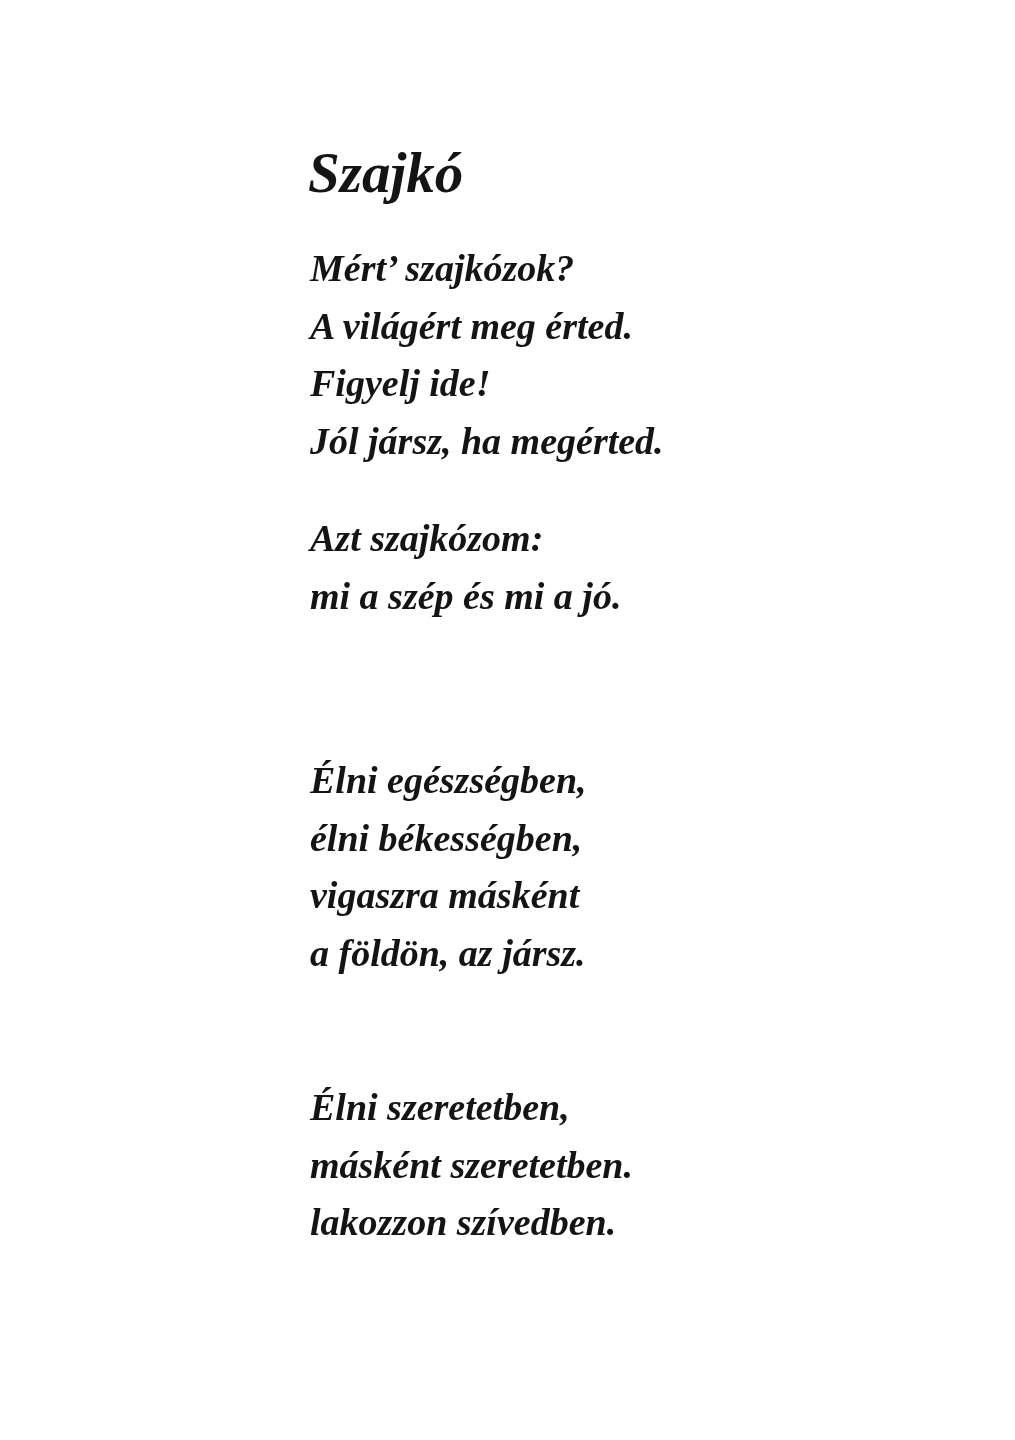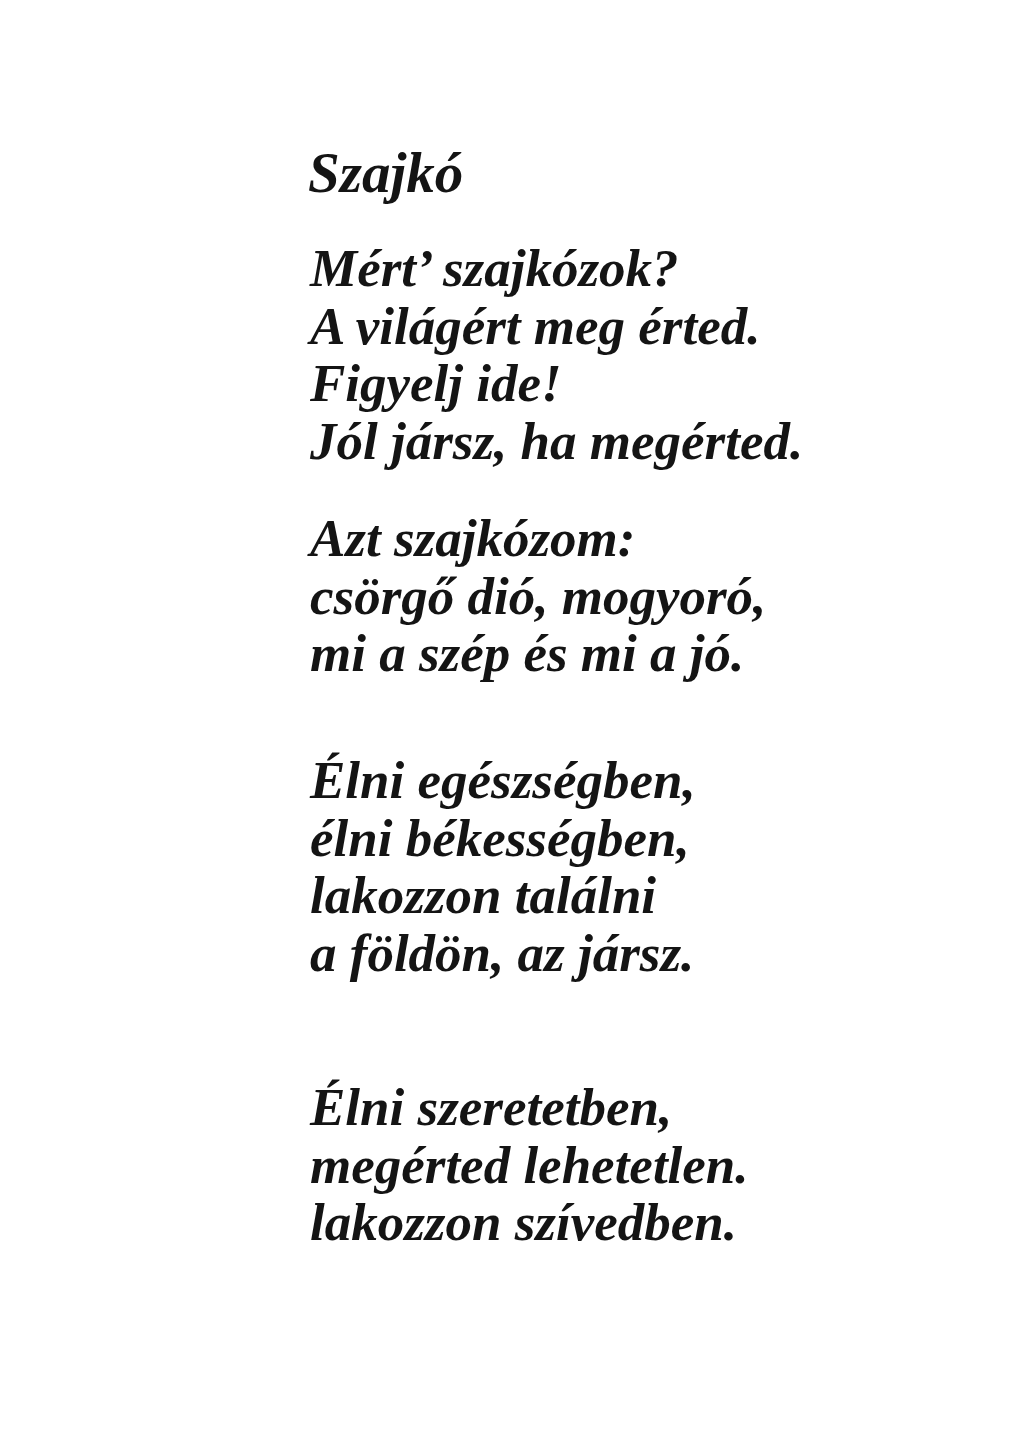--- a/index.html
+++ b/index.html
@@ -5,21 +5,21 @@
   html,body{margin:0;padding:0;background:#ffffff;}
   .page{
     position:relative;width:814px;height:1440px;background:#ffffff;overflow:hidden;
     font-family:"Liberation Serif","DejaVu Serif",serif;font-style:italic;font-weight:bold;color:#141414;border-radius:7px;
   }
   .title{
     position:absolute;left:308px;top:138px;margin:0;
     font-size:57px;line-height:70px;letter-spacing:0px;font-weight:bold;
   }
   .stanza{position:absolute;left:310px;margin:0;}
-  .stanza p{margin:0;font-size:53px;line-height:57.5px;white-space:nowrap;}
+  .stanza p{margin:0;font-size:38px;line-height:57.5px;white-space:nowrap;}
   .s1{top:240px}
   .s2{top:510px}
   .s3{top:752px}
   .s4{top:1079px}
   .bird{position:absolute;margin:0;}
   .bird svg{display:block;width:100%;height:100%;}
   .b1{left:836px;top:268px;width:146px;height:196px}
   .b2{left:812px;top:546px;width:174px;height:190px}
   .b3{left:820px;top:797px;width:143px;height:203px}
   .b4{left:836px;top:1088px;width:137px;height:185px}
@@ -33,34 +33,33 @@
 
   <section class="stanza s1">
     <p>Mért’ szajkózok?</p>
     <p>A világért meg érted.</p>
     <p>Figyelj ide!</p>
     <p>Jól jársz, ha megérted.</p>
   </section>
 
   <section class="stanza s2">
     <p>Azt szajkózom:</p>
-    <p>csörgő dió, mogyoró,</p>
     <p>mi a szép és mi a jó.</p>
   </section>
 
   <section class="stanza s3">
     <p>Élni egészségben,</p>
     <p>élni békességben,</p>
-    <p>lakozzon találni</p>
+    <p>vigaszra másként</p>
     <p>a földön, az jársz.</p>
   </section>
 
   <section class="stanza s4">
     <p>Élni szeretetben,</p>
-    <p>megérted lehetetlen.</p>
+    <p>másként szeretetben.</p>
     <p>lakozzon szívedben.</p>
   </section>
 
   <figure class="bird b1" aria-label="blue-jay-singing-on-bare-branch">
     <svg viewBox="0 0 146 196" xmlns="http://www.w3.org/2000/svg">
       <g stroke-linecap="round">
         <path d="M6,190 C26,176 44,166 62,150 C68,144 72,140 76,138 L82,146 C76,150 70,155 64,160 C46,174 26,186 12,195 Z" fill="#bcab99"></path>
         <path d="M76,138 C92,142 106,150 118,162 C122,166 126,172 128,178 L121,182 C116,172 108,162 98,155 C90,149 82,145 74,144 Z" fill="#c8b8a6"></path>
         <path d="M34,162 C26,156 16,152 6,151 L7,146 C18,147 28,152 38,158 Z" fill="#ab9b8a"></path>
         <path d="M30,160 C24,150 16,145 6,144 C16,141 26,147 32,155 Z" fill="#8aa35e"></path>

